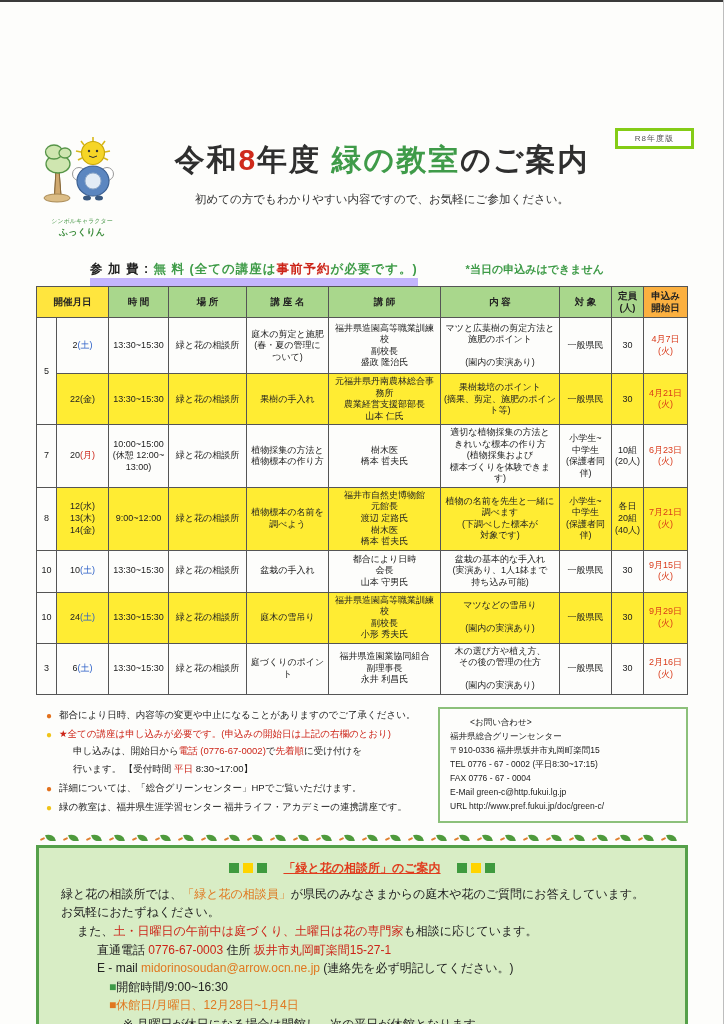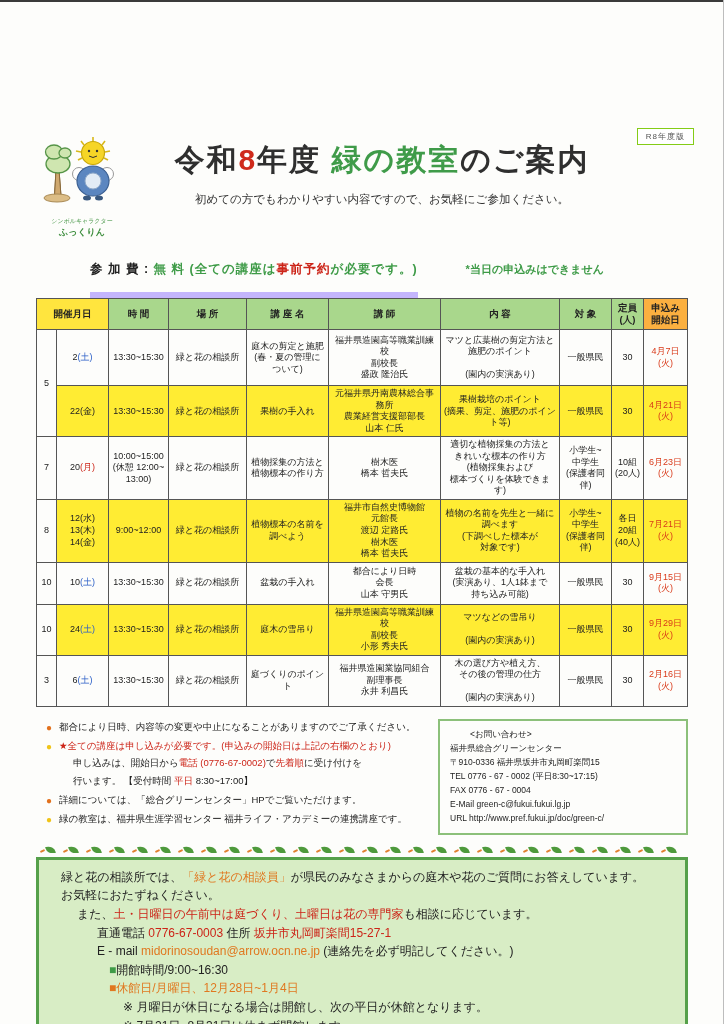--- a/index.html
+++ b/index.html
@@ -3,37 +3,37 @@
 <meta charset="utf-8">
 <style>
   html,body{margin:0;padding:0;background:#e8e8e8;}
   .page{position:relative;width:724px;height:1024px;margin:0 auto;background:#fdfdfb;
         font-family:"Liberation Sans","DejaVu Sans",sans-serif;color:#222;overflow:hidden;}
   .page::before{content:"";position:absolute;top:0;left:0;width:100%;height:2px;background:#3a3a3a;}
   .page::after{content:"";position:absolute;top:0;right:0;width:1px;height:100%;background:#bdbdbd;}
   .inner{padding:0 36px;}
 
   
-  .badge{position:absolute;top:128px;right:30px;border:1px solid #84cc16;background:#fff;
-         padding:2px 8px;font-size:8px;color:#555;letter-spacing:1px;}
+  .badge{position:absolute;top:128px;right:30px;border:3px solid #84cc16;background:#fff;
+         padding:2px 17px;font-size:8px;color:#555;letter-spacing:1px;}
 
   
   .header-row{display:flex;align-items:flex-start;padding-top:136px;}
   .mascot{width:92px;text-align:center;flex:0 0 92px;}
   .mascot-cap-s{font-size:6px;color:#4d9a4d;margin-top:1px;}
   .mascot-cap{font-size:9px;color:#3e8e3e;font-weight:bold;}
   .title-block{flex:1;text-align:center;padding-right:52px;}
   .main-title{font-size:30px;font-weight:bold;letter-spacing:2px;margin:4px 0 10px;color:#2f2f2f;}
   .main-title .t-red{color:#cf2a1b;}
   .main-title .t-green{color:#3f9b49;}
   .subtitle{font-size:11.5px;color:#333;line-height:1.55;}
 
   
   .fee-row{display:flex;align-items:baseline;margin:22px 0 0 54px;gap:48px;}
-  .fee-main{font-size:12.5px;font-weight:bold;border-bottom:6px solid #c4b5fd;padding-bottom:14px;letter-spacing:1px;}
+  .fee-main{font-size:12.5px;font-weight:bold;border-bottom:8px solid #c4b5fd;padding-bottom:0;letter-spacing:1px;}
   .fee-main .c-g{color:#3e9b47;}
   .fee-main .c-r{color:#cc2418;}
   .fee-note{font-size:11px;font-weight:bold;color:#3e9b47;}
 
   
   table.schedule{border-collapse:collapse;table-layout:fixed;width:651px;}
   .schedule th,.schedule td{border:1px solid #555;padding:2px 3px;vertical-align:middle;
       text-align:center;font-size:9px;line-height:1.28;white-space:pre-line;overflow:hidden;}
   .schedule th{font-weight:bold;font-size:9.5px;padding:3px 1px;}
   .th-green{background:#a9d78c;}
@@ -323,28 +323,33 @@
             <span class="blt y">●</span>
             <div class="note-body"><span class="c-k">緑の教室は、福井県生涯学習センター 福井ライフ・アカデミーの連携講座です。</span></div>
           </div>
         </div>
       <div class="contact-box" id="contact">
           <div class="contact-line first">&lt;お問い合わせ&gt;</div>
           <div class="contact-line">福井県総合グリーンセンター</div>
           <div class="contact-line">〒910-0336  福井県坂井市丸岡町楽間15</div>
           <div class="contact-line">TEL  0776 - 67 - 0002  (平日8:30~17:15)</div>
           <div class="contact-line">FAX  0776 - 67 - 0004</div>
-          <div class="contact-line">E-Mail  green-c@fukui.fukui.lg.jp</div>
+          <div class="contact-line">E-Mail  green-c@http.fukui.lg.jp</div>
           <div class="contact-line">URL  http://www.pref.fukui.jp/doc/green-c/</div>
         </div>
     </div>
 
     <div class="leaf-row" id="leafrow"><span class="leaf-unit"></span><span class="leaf-unit"></span><span class="leaf-unit"></span><span class="leaf-unit"></span><span class="leaf-unit"></span><span class="leaf-unit"></span><span class="leaf-unit"></span><span class="leaf-unit"></span><span class="leaf-unit"></span><span class="leaf-unit"></span><span class="leaf-unit"></span><span class="leaf-unit"></span><span class="leaf-unit"></span><span class="leaf-unit"></span><span class="leaf-unit"></span><span class="leaf-unit"></span><span class="leaf-unit"></span><span class="leaf-unit"></span><span class="leaf-unit"></span><span class="leaf-unit"></span><span class="leaf-unit"></span><span class="leaf-unit"></span><span class="leaf-unit"></span><span class="leaf-unit"></span><span class="leaf-unit"></span><span class="leaf-unit"></span><span class="leaf-unit"></span><span class="leaf-unit"></span></div>
 
     <div class="consult">
+      <div class="consult-title-row">
+        <span class="sq g"></span><span class="sq y"></span><span class="sq g"></span>
+        <span class="consult-title">「緑と花の相談所」のご案内</span>
+        <span class="sq g"></span><span class="sq y"></span><span class="sq g"></span>
+      </div>
       <div id="consult-lines">
           <div class="c-line ind0"><span class="c-k">緑と花の相談所では、</span><span class="c-o">「緑と花の相談員」</span><span class="c-k">が県民のみなさまからの庭木や花のご質問にお答えしています。</span></div>
           <div class="c-line ind0"><span class="c-k">お気軽におたずねください。</span></div>
           <div class="c-line ind1"><span class="c-k">また、</span><span class="c-r">土・日曜日の午前中は庭づくり、土曜日は花の専門家</span><span class="c-k">も相談に応じています。</span></div>
           <div class="c-line ind2"><span class="c-k">直通電話  </span><span class="c-r u">0776-67-0003</span><span class="c-k">      住所  </span><span class="c-r u">坂井市丸岡町楽間15-27-1</span></div>
           <div class="c-line ind2"><span class="c-k">E - mail  </span><span class="c-o u">midorinosoudan@arrow.ocn.ne.jp</span><span class="c-k"> (連絡先を必ず明記してください。)</span></div>
           <div class="c-line ind3"><span class="c-g">■</span><span class="c-k">開館時間/9:00~16:30</span></div>
           <div class="c-line ind3"><span class="c-o">■</span><span class="c-o">休館日/月曜日、12月28日~1月4日</span></div>
           <div class="c-line ind4"><span class="c-k">※ </span><span class="c-k u">月曜日が休日になる場合は開館し、次の平日が休館</span><span class="c-k">となります。</span></div>
           <div class="c-line ind4"><span class="c-k">※ 7月21日~8月31日は休まず開館します。</span></div>

